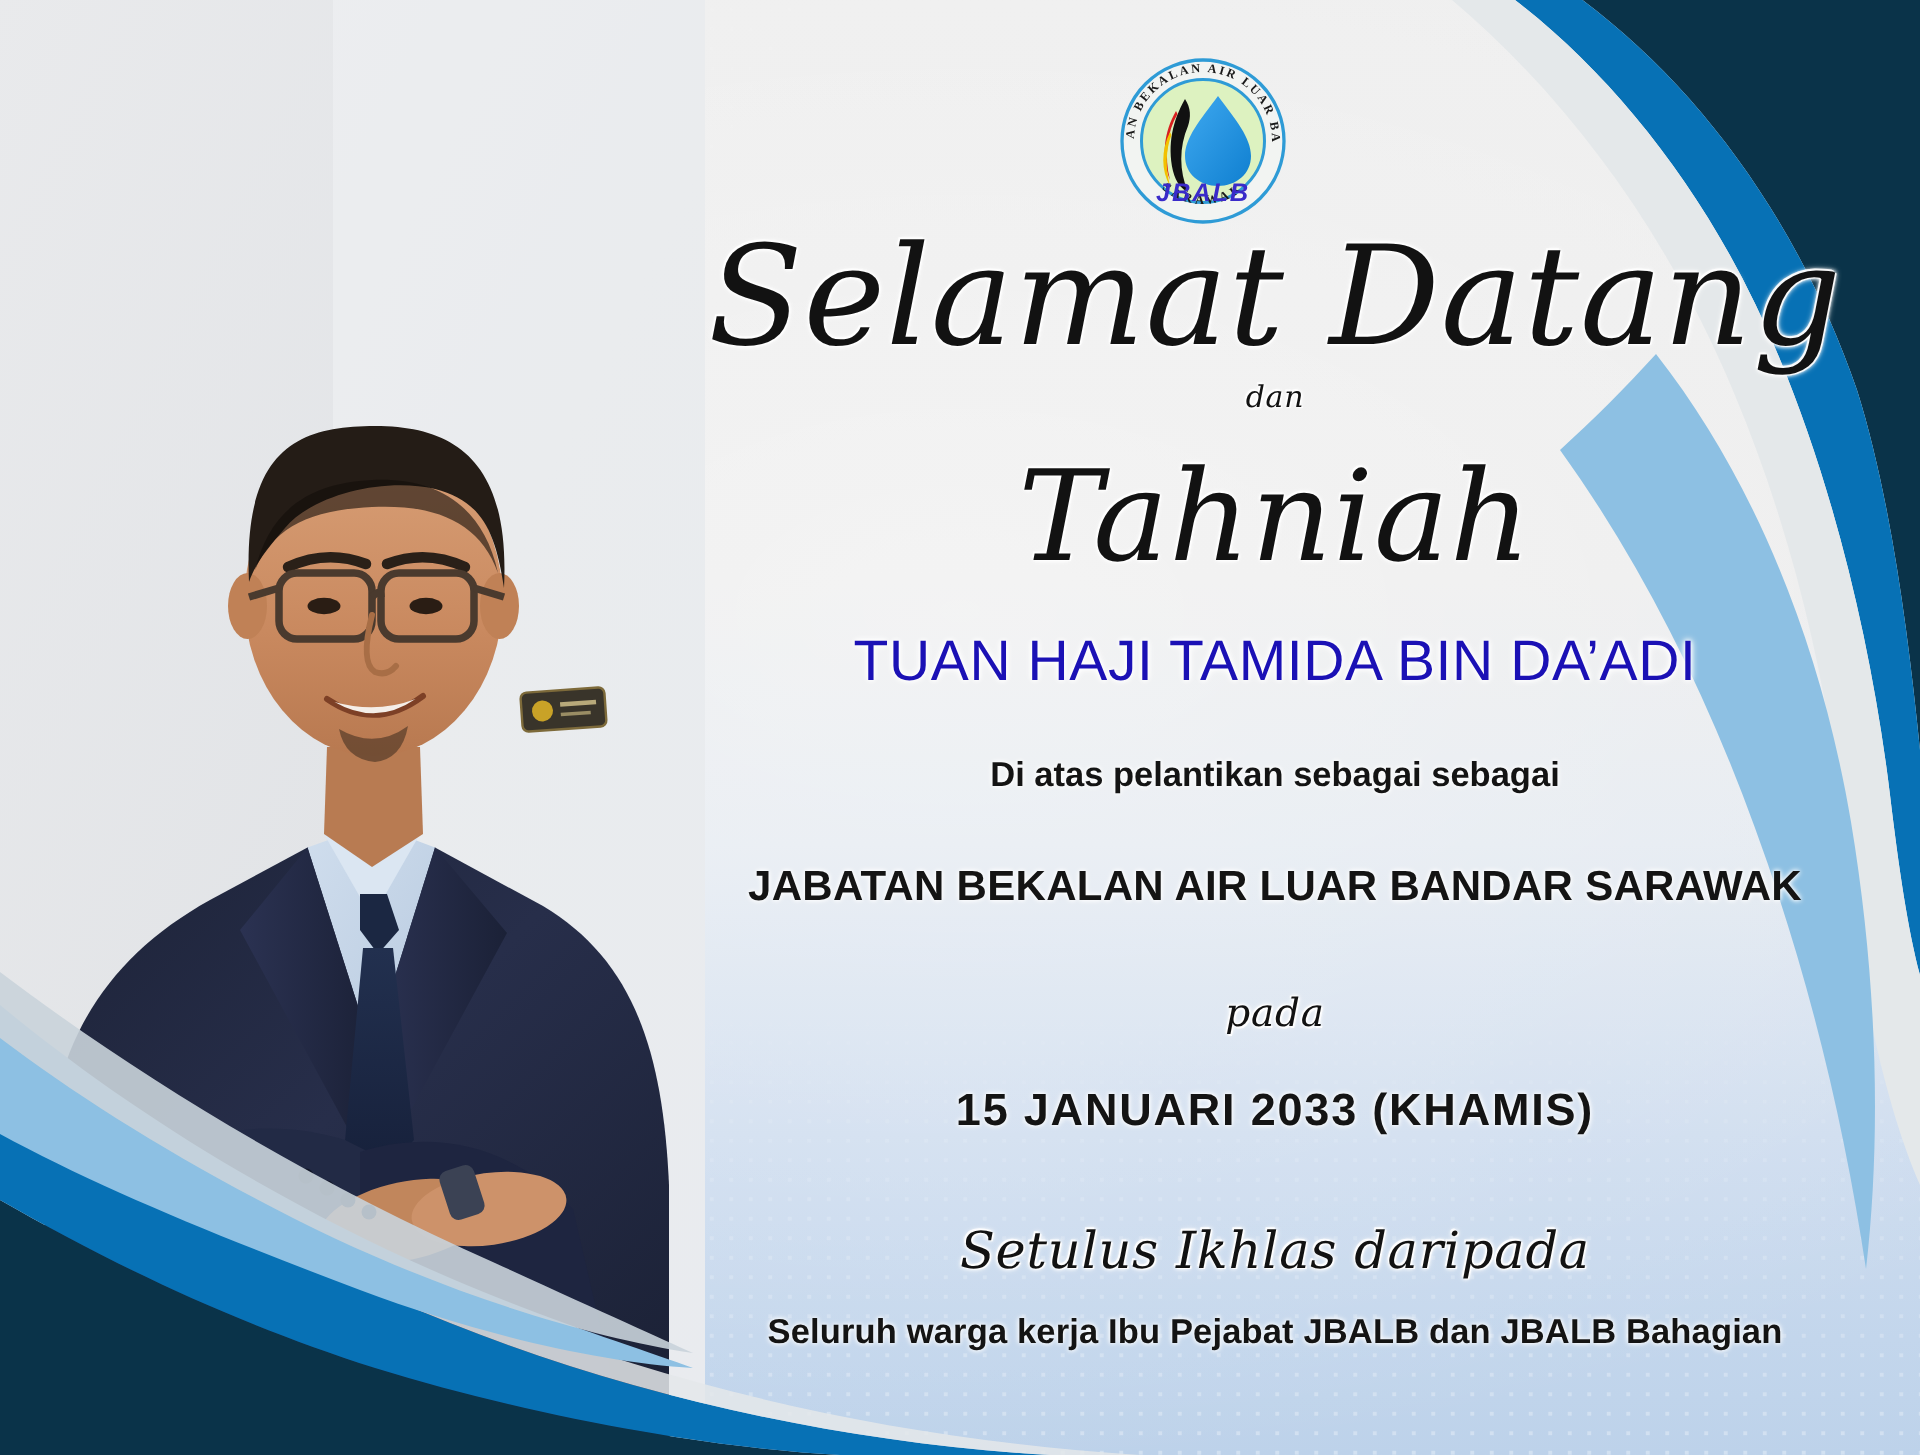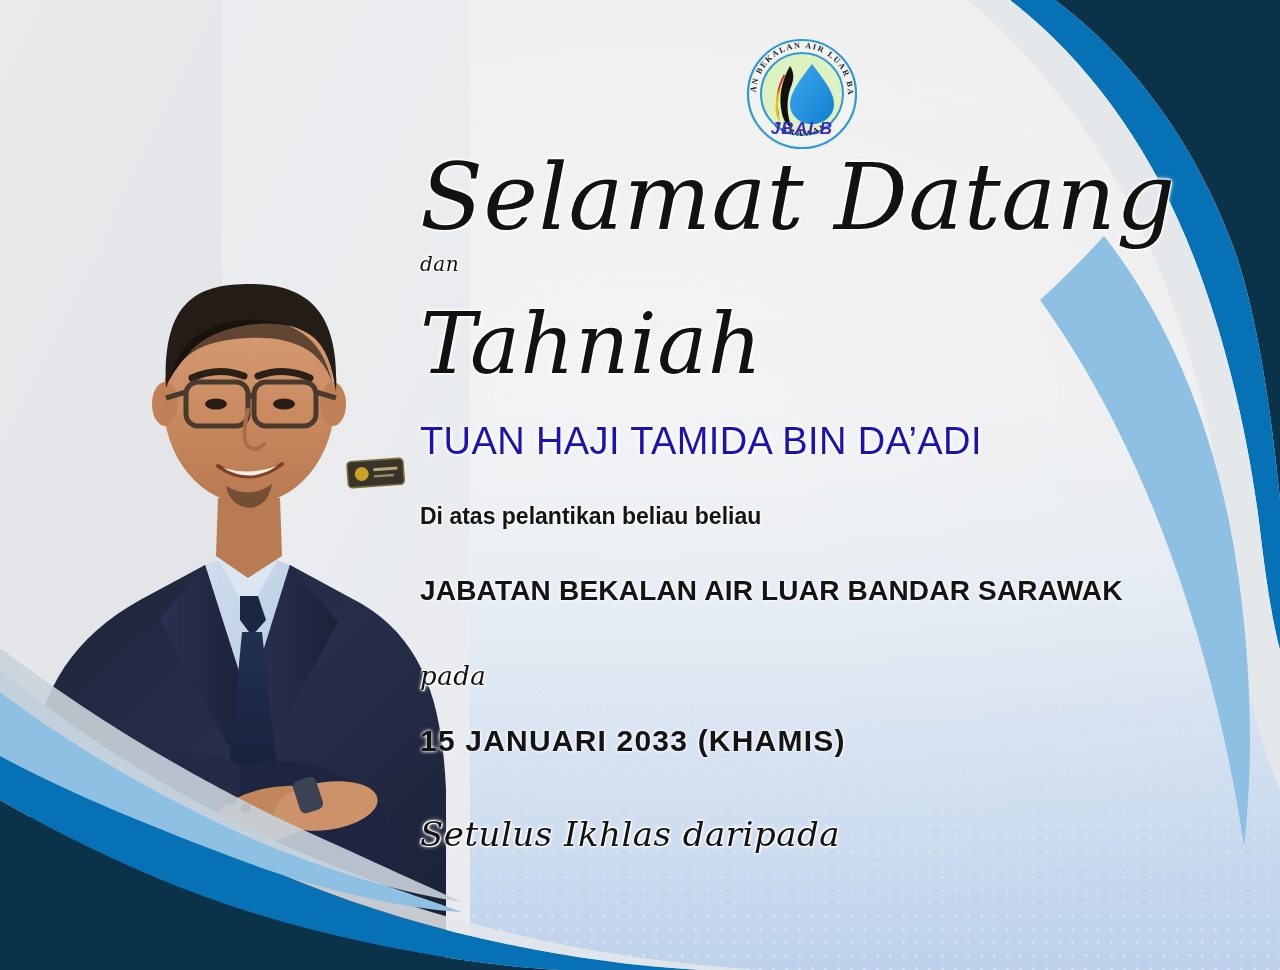--- a/index.html
+++ b/index.html
@@ -48,21 +48,21 @@
   .waves{position:absolute;inset:0;width:1280px;height:970px;pointer-events:none;}
 
   
   .logo{
     position:absolute;left:738px;top:22px;width:128px;height:136px;
   }
 
   
   .content{
     position:absolute;left:420px;top:0;width:860px;height:898px;
-    text-align:left;
+    text-align:center;
   }
   .script{
     font-family:"DejaVu Serif", serif;
     font-style:italic;
     color:#121212;
     letter-spacing:.5px;
     text-shadow:
       0 0 3px #ffffff, 0 0 3px #ffffff, 0 0 5px #ffffff,
       1px 1px 0 rgba(255,255,255,.9), -1px -1px 0 rgba(255,255,255,.9);
   }
@@ -280,25 +280,26 @@
     </svg>
   </div>
 
   <div class="content">
     <div class="script l-selamat">Selamat Datang</div>
     <div class="script l-dan">dan</div>
     <div class="script l-tahniah">Tahniah</div>
 
     <div class="l-name">TUAN HAJI TAMIDA BIN DA’ADI</div>
 
-    <div class="l-sub1">Di atas pelantikan beliau beliau</div>
+    <div class="l-sub1">Di atas pelantikan sebagai sebagai</div>
 
     <div class="l-post">
       <div>JABATAN BEKALAN AIR LUAR BANDAR SARAWAK</div>
     </div>
 
     <div class="script l-pada">pada</div>
     <div class="l-date">15 JANUARI 2033 (KHAMIS)</div>
 
     <div class="script l-setulus">Setulus Ikhlas daripada</div>
+    <div class="l-from">Seluruh warga kerja Ibu Pejabat JBALB dan JBALB Bahagian</div>
   </div>
 
 </div>
 
 </body></html>

